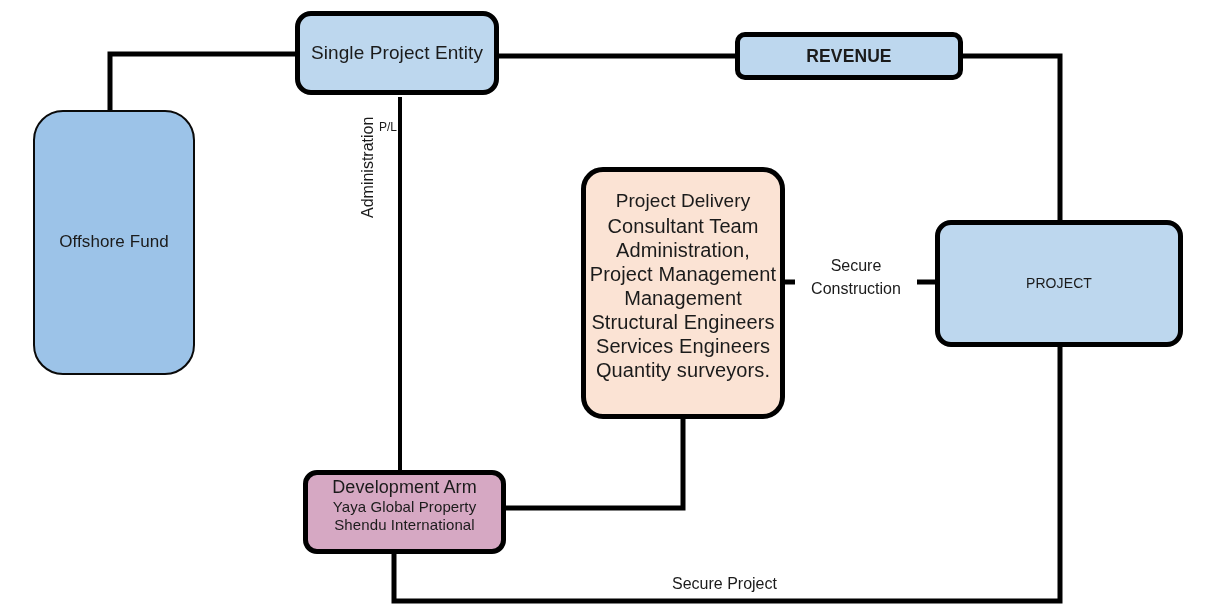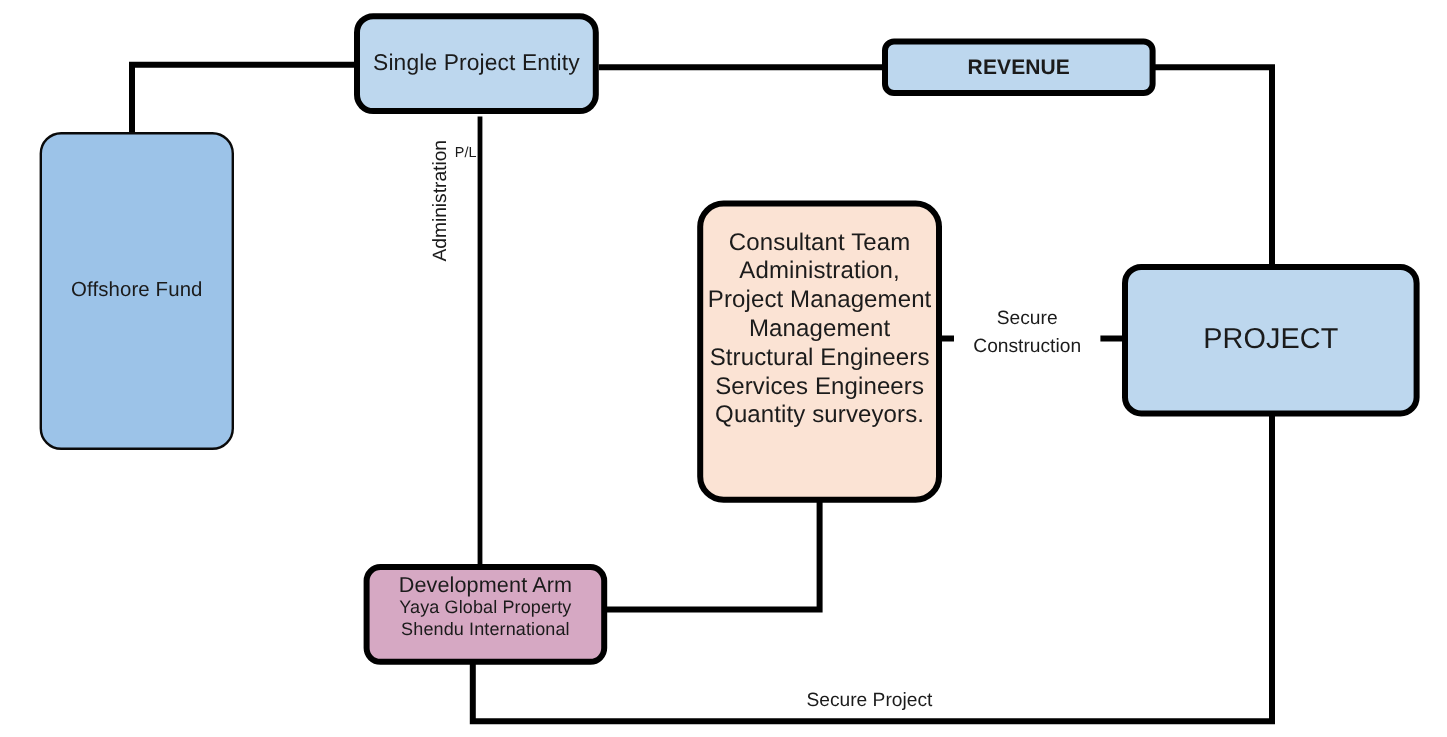--- a/index.html
+++ b/index.html
@@ -43,21 +43,21 @@
     line-height: 1.2;
     letter-spacing: 0.1px;
   }
 
   
   #node-offshore-fund {
     left: 33px; top: 110px;
     width: 162px; height: 265px;
     background: #9CC3E8;
     border: 2.5px solid #0a0a0a;
-    border-radius: 18px;
+    border-radius: 30px;
   }
   #node-offshore-fund .title { font-size: 17px; }
 
   #node-single-project-entity {
     left: 295px; top: 11px;
     width: 204px; height: 84px;
     background: #BDD7EE;
     border: 5px solid #000000;
     border-radius: 16px;
   }
@@ -72,21 +72,21 @@
   }
   #node-revenue .title { font-size: 17.5px; }
 
   #node-project {
     left: 935px; top: 220px;
     width: 248px; height: 127px;
     background: #BDD7EE;
     border: 5px solid #000000;
     border-radius: 16px;
   }
-  #node-project .title { font-size: 24px; }
+  #node-project .title { font-size: 14px; }
 
   #node-project-delivery {
     left: 581px; top: 167px;
     width: 204px; height: 252px;
     background: #FBE3D4;
     border: 5px solid #000000;
     border-radius: 22px;
     justify-content: flex-start;
     padding-top: 18px;
   }
@@ -189,20 +189,21 @@
 
   <div class="node" id="node-revenue">
     <span class="title">REVENUE</span>
   </div>
 
   <div class="node" id="node-project">
     <span class="title">PROJECT</span>
   </div>
 
   <div class="node" id="node-project-delivery">
+    <span class="title">Project Delivery</span>
     <span class="sub">Consultant Team</span>
     <span class="sub">Administration,</span>
     <span class="sub">Project Management</span>
     <span class="sub">Management</span>
     <span class="sub">Structural Engineers</span>
     <span class="sub">Services Engineers</span>
     <span class="sub">Quantity surveyors.</span>
   </div>
 
   <div class="node" id="node-development-arm">

